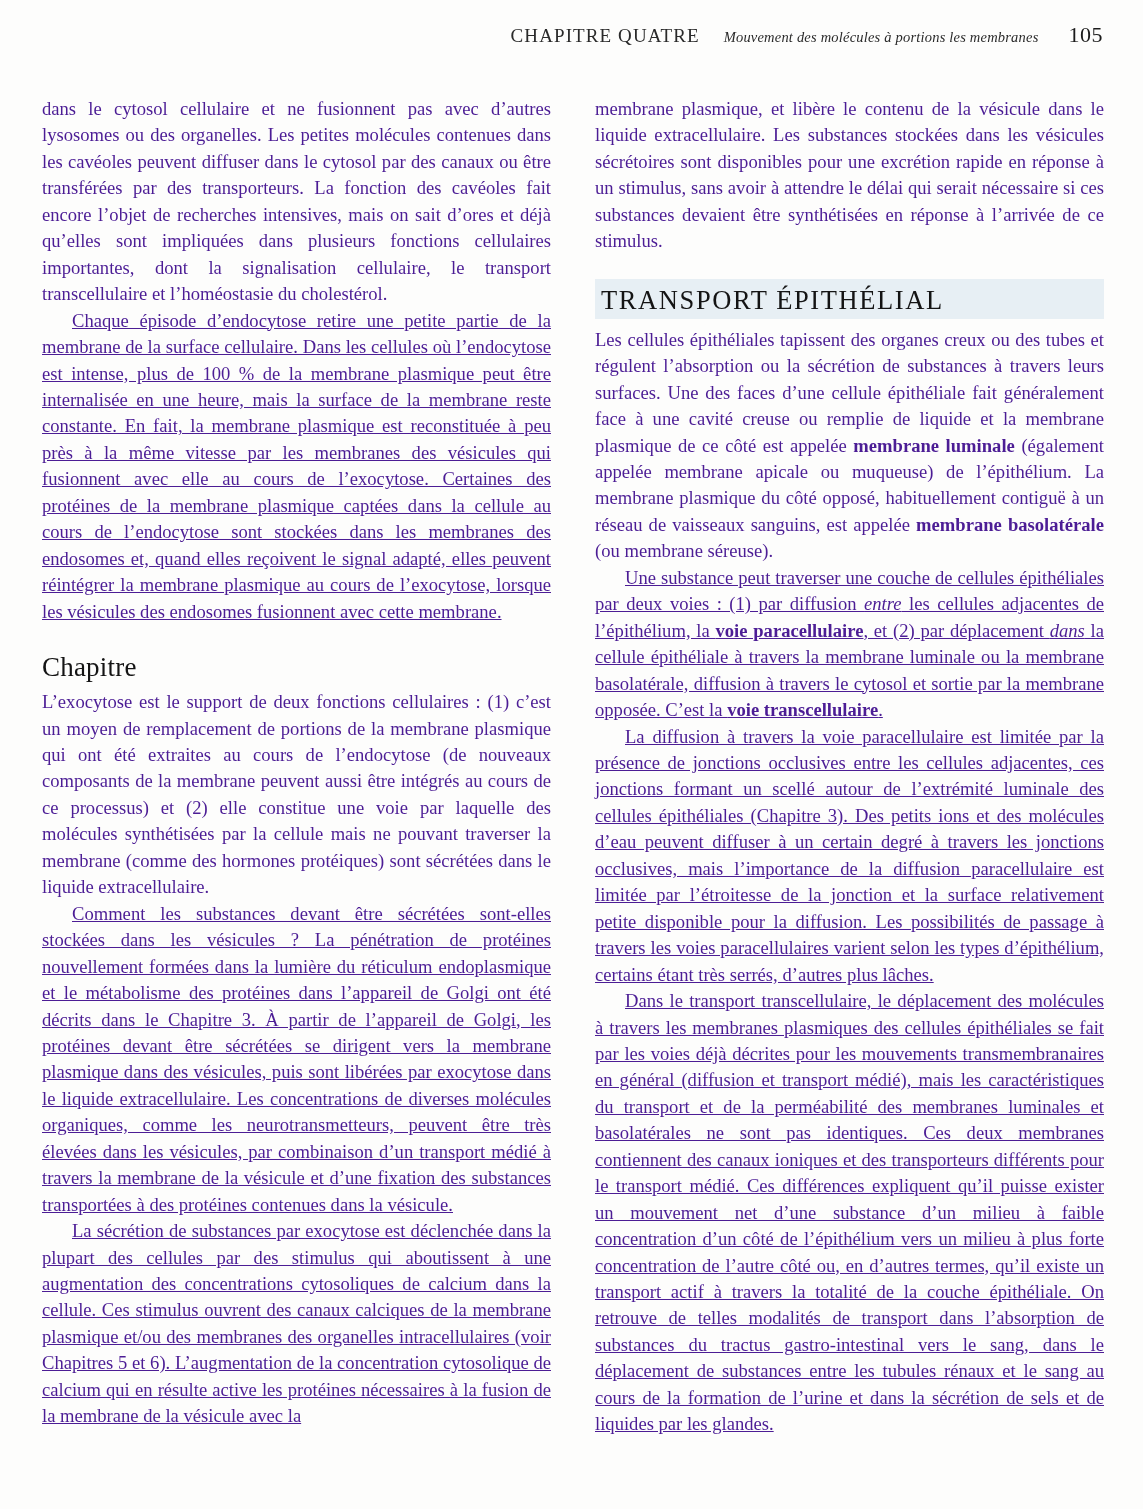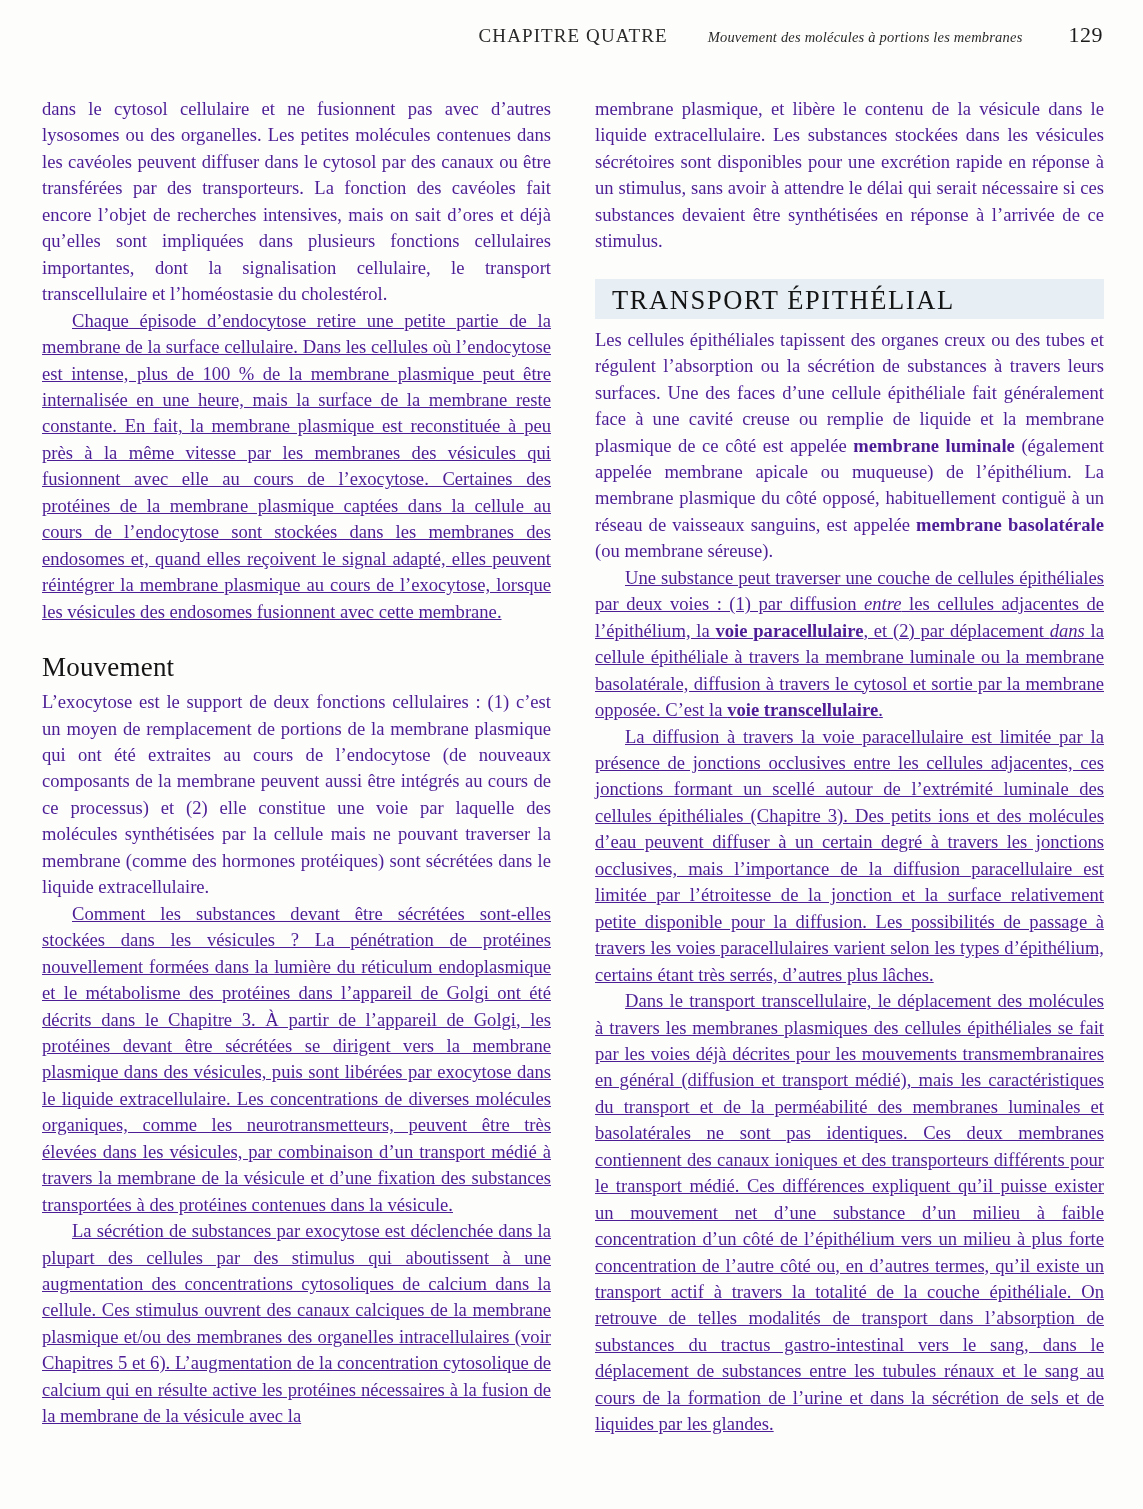--- a/index.html
+++ b/index.html
@@ -25,21 +25,21 @@
   
   .running-head {
     position: absolute;
     top: 22px;
     left: 42px;
     right: 40px;
     height: 30px;
     display: flex;
     align-items: baseline;
     justify-content: flex-end;
-    gap: 34px;
+    gap: 18px;
   }
   .rh-chapter {
     font-family: "Liberation Serif", "DejaVu Serif", serif;
     font-size: 19px;
     letter-spacing: 1.1px;
     color: #2a2a2a;
   }
   .rh-title {
     font-style: italic;
     font-size: 14.5px;
@@ -98,51 +98,51 @@
     position: absolute;
     left: 0;
     top: 2px;
     width: 100%;
     height: 40px;
     background: #e7eff4;
   }
   h1.section-head {
     position: relative;
     margin: 0;
-    padding: 6px 0 2px 17px;
+    padding: 6px 0 2px 6px;
     font-weight: normal;
     font-size: 26.5px;
     line-height: 34px;
     letter-spacing: 1.6px;
     color: #141414;
   }
 
   b.term { font-weight: bold; margin-top: 40px; }
   i.em   { font-style: italic; }
 </style>
 </head>
 <body>
 
 <div class="page">
 
   <div class="running-head">
     <span class="rh-chapter">CHAPITRE QUATRE</span>
     <span class="rh-title">Mouvement des molécules à portions les membranes</span>
-    <span class="rh-pageno">129</span>
+    <span class="rh-pageno">105</span>
   </div>
 
   <div class="columns">
 
     <div class="col">
 
       <p class="body">dans le cytosol cellulaire et ne fusionnent pas avec d’autres lysosomes ou des organelles. Les petites molécules contenues dans les cavéoles peuvent diffuser dans le cytosol par des canaux ou être transférées par des transporteurs. La fonction des cavéoles fait encore l’objet de recherches intensives, mais on sait d’ores et déjà qu’elles sont impliquées dans plusieurs fonctions cellulaires importantes, dont la signalisation cellulaire, le transport transcellulaire et l’homéostasie du cholestérol.</p>
 
       <p class="body indent">Chaque épisode d’endocytose retire une petite partie de la membrane de la surface cellulaire. Dans les cellules où l’endocytose est intense, plus de 100 % de la membrane plasmique peut être internalisée en une heure, mais la surface de la membrane reste constante. En fait, la membrane plasmique est reconstituée à peu près à la même vitesse par les membranes des vésicules qui fusionnent avec elle au cours de l’exocytose. Certaines des protéines de la membrane plasmique captées dans la cellule au cours de l’endocytose sont stockées dans les membranes des endosomes et, quand elles reçoivent le signal adapté, elles peuvent réintégrer la membrane plasmique au cours de l’exocytose, lorsque les vésicules des endosomes fusionnent avec cette membrane.</p>
 
-      <h2 class="sub-head">Mouvement</h2>
+      <h2 class="sub-head">Chapitre</h2>
 
       <p class="body">L’exocytose est le support de deux fonctions cellulaires : (1) c’est un moyen de remplacement de portions de la membrane plasmique qui ont été extraites au cours de l’endocytose (de nouveaux composants de la membrane peuvent aussi être intégrés au cours de ce processus) et (2) elle constitue une voie par laquelle des molécules synthétisées par la cellule mais ne pouvant traverser la membrane (comme des hormones protéiques) sont sécrétées dans le liquide extracellulaire.</p>
 
       <p class="body indent">Comment les substances devant être sécrétées sont-elles stockées dans les vésicules ? La pénétration de protéines nouvellement formées dans la lumière du réticulum endoplasmique et le métabolisme des protéines dans l’appareil de Golgi ont été décrits dans le Chapitre 3. À partir de l’appareil de Golgi, les protéines devant être sécrétées se dirigent vers la membrane plasmique dans des vésicules, puis sont libérées par exocytose dans le liquide extracellulaire. Les concentrations de diverses molécules organiques, comme les neurotransmetteurs, peuvent être très élevées dans les vésicules, par combinaison d’un transport médié à travers la membrane de la vésicule et d’une fixation des substances transportées à des protéines contenues dans la vésicule.</p>
 
       <p class="body indent">La sécrétion de substances par exocytose est déclenchée dans la plupart des cellules par des stimulus qui aboutissent à une augmentation des concentrations cytosoliques de calcium dans la cellule. Ces stimulus ouvrent des canaux calciques de la membrane plasmique et/ou des membranes des organelles intracellulaires (voir Chapitres 5 et 6). L’augmentation de la concentration cytosolique de calcium qui en résulte active les protéines nécessaires à la fusion de la membrane de la vésicule avec la</p>
 
     </div>
 
     <div class="col">

